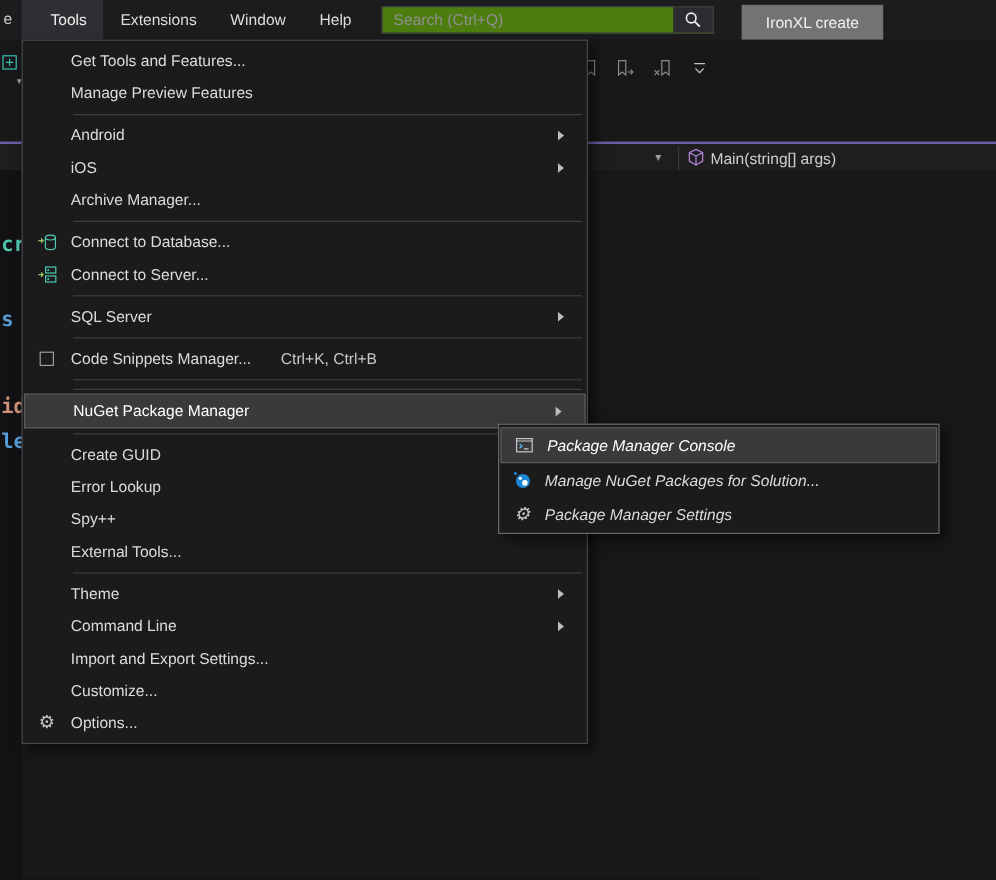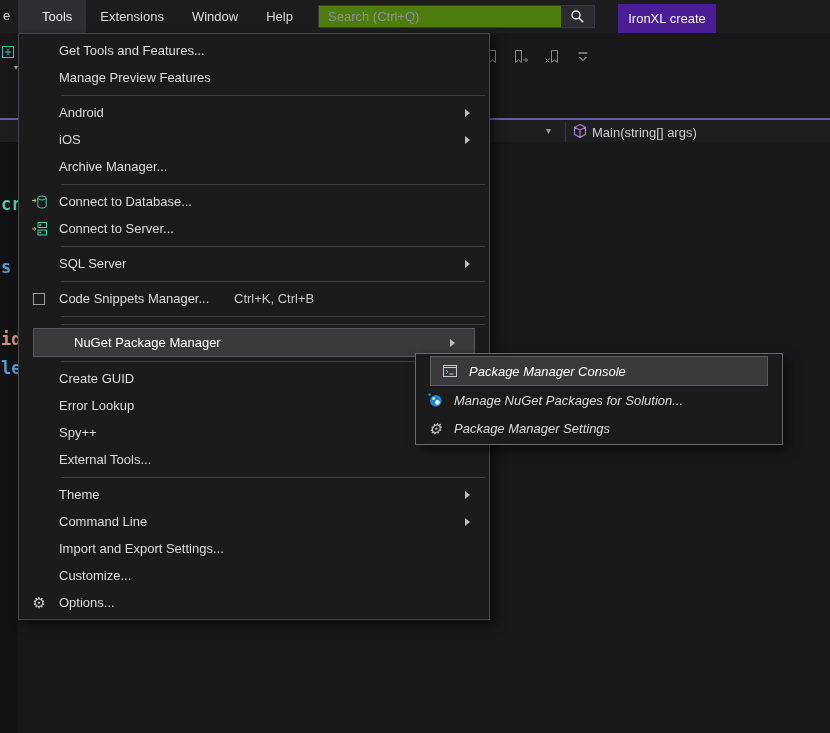--- a/index.html
+++ b/index.html
@@ -11,21 +11,21 @@
   .mb-clip{position:absolute;left:3px;top:8px;font-size:13px;color:#cfcfcf;}
   .mb-items{display:flex;margin-left:18px;height:100%;}
   .mb-item{padding:0 14px;line-height:33px;font-size:13px;color:#dcdcdc;cursor:default;}
   .mb-item.hl{background:#2e2e33;color:#f0f0f0;padding-left:24px;}
   .searchbox{position:absolute;left:318px;top:5px;width:277px;height:23px;background:#4d7c0f;
              border:1px solid #3a3a3e;display:flex;align-items:center;box-sizing:border-box;}
   .searchbox input{flex:1;background:transparent;border:none;outline:none;color:#d0d0d0;
                    font-size:13px;padding:0 0 0 9px;font-family:"Liberation Sans",sans-serif;}
   .searchbox input::placeholder{color:#8f8f8f;}
   .search-icon-seg{width:33px;height:100%;display:flex;align-items:center;justify-content:center;background:#2b2b30;}
-  .project-btn{position:absolute;left:618px;top:4px;width:98px;height:29px;background:#4c1d95;
+  .project-btn{position:absolute;left:618px;top:4px;width:118px;height:29px;background:#737373;
                color:#f2f2f2;font-size:13px;display:flex;align-items:center;justify-content:center;cursor:default;}
 
   
   .toolbar{position:absolute;left:0;top:33px;width:100%;height:47px;}
   .mini-dd{position:absolute;left:1px;top:12px;width:17px;height:24px;}
   .mini-dd .chev{position:absolute;right:0;bottom:-3px;font-size:8px;color:#9a9a9a;}
   .tb-group{position:absolute;left:418px;top:14px;display:flex;align-items:center;gap:11px;}
   .tb-btn{width:20px;height:20px;display:flex;align-items:center;justify-content:center;}
 
   
@@ -45,21 +45,21 @@
   .frag.f4{top:358px;color:#569cd6;}
 
   
   .menu{position:absolute;background:#1b1b1c;border:1px solid #47474a;box-sizing:border-box;
         box-shadow:5px 5px 10px rgba(0,0,0,.5);font-size:13px;color:#dcdcdc;z-index:10;}
   .tools-menu{left:18px;top:33px;width:472px;padding:3px 0;}
   .sub-menu{left:415px;top:353px;width:368px;padding:2px 0;border-color:#6a6a6e;font-style:italic;}
 
   .menu-item{height:27px;display:flex;align-items:center;cursor:default;}
   .sub-menu .menu-item{height:28px;}
-  .menu-item.hl{margin:0 14px;border:1px solid #5a5a5e;background:#3a3a3d;color:#ffffff;}
+  .menu-item.hl{margin:0 1px;border:1px solid #5a5a5e;background:#3a3a3d;color:#ffffff;}
   .ic{width:40px;flex:none;display:flex;align-items:center;justify-content:center;}
   .sub-menu .ic{width:38px;}
   .lb{flex:none;width:175px;white-space:nowrap;}
   .sub-menu .lb{width:auto;flex:1;}
   .sc{flex:1;color:#c8c8c8;white-space:nowrap;}
   .ar{flex:none;width:10px;height:0;margin-right:9px;margin-left:auto;
       border-left:5px solid #bdbdbd;border-top:4px solid transparent;border-bottom:4px solid transparent;}
   .menu-sep{height:8px;position:relative;}
   .menu-sep::after{content:"";position:absolute;left:42px;right:4px;top:50%;border-top:1px solid #3e3e42;}
   .gear-glyph{font-size:15px;color:#c5c5c5;line-height:1;}

